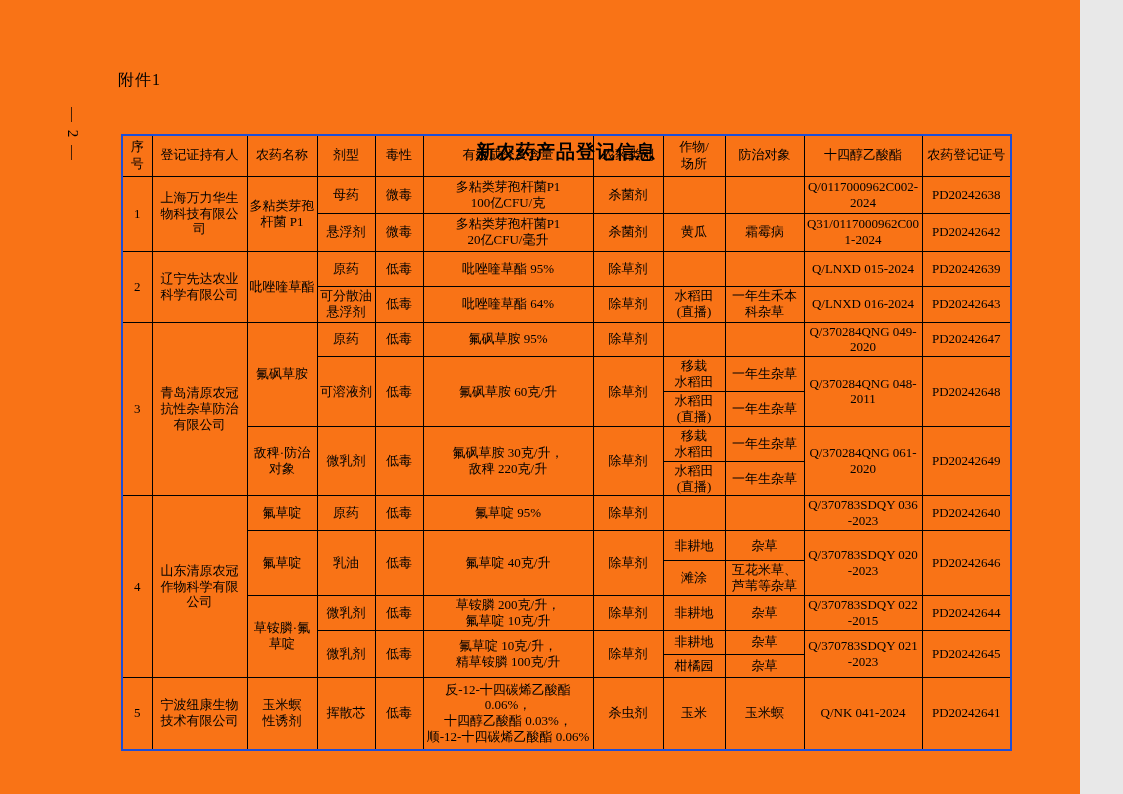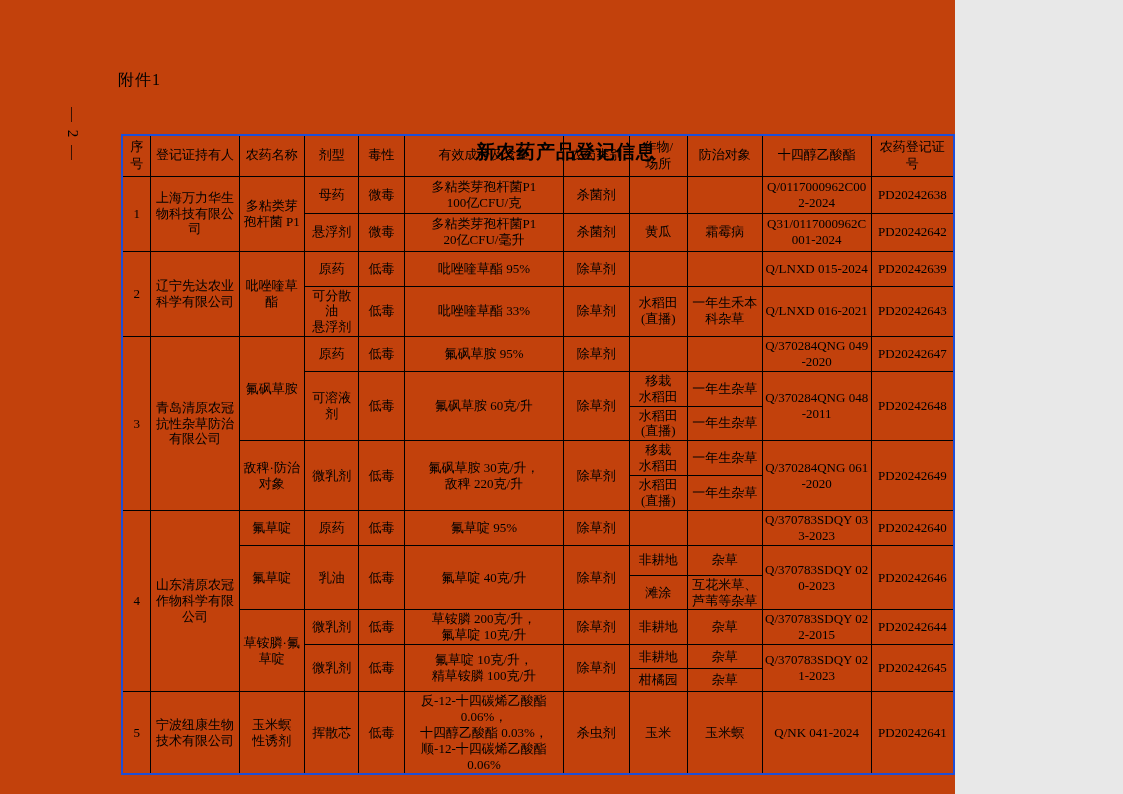--- a/index.html
+++ b/index.html
@@ -1,19 +1,19 @@
 <!DOCTYPE html>
 <html><head>
 <meta charset="utf-8">
 <style>
   html,body{margin:0;padding:0;background:#e8e8e8;}
   .sheet{
     position:relative;
-    width:955px;height:794px;
-    background:#c2410c;
+    width:1080px;height:794px;
+    background:#f97316;
     overflow:hidden;
     font-family:"Liberation Serif","DejaVu Serif",serif;
     color:#000;
   }
   .attachment{
     position:absolute;left:118px;top:70px;
     font-size:16px;letter-spacing:1px;
   }
   .page-num{
     position:absolute;left:36px;top:126px;
@@ -130,27 +130,27 @@
       <td></td>
       <td></td>
       <td class="c-std">Q/LNXD 015-2024</td>
       <td class="c-cert">PD20242639</td>
     </tr>
 
     <tr style="height:36px">
       <td>可分散油
 悬浮剂</td>
       <td>低毒</td>
-      <td>吡唑喹草酯 33%</td>
+      <td>吡唑喹草酯 64%</td>
       <td>除草剂</td>
       <td>水稻田
 (直播)</td>
       <td>一年生禾本
 科杂草</td>
-      <td class="c-std">Q/LNXD 016-2021</td>
+      <td class="c-std">Q/LNXD 016-2024</td>
       <td class="c-cert">PD20242643</td>
     </tr>
 
     <tr style="height:29px">
       <td rowspan="5">3</td>
       <td rowspan="5">青岛清原农冠抗性杂草防治有限公司</td>
       <td rowspan="3">氟砜草胺</td>
       <td>原药</td>
       <td>低毒</td>
       <td>氟砜草胺 95%</td>
@@ -202,21 +202,21 @@
     <tr style="height:30px">
       <td rowspan="6">4</td>
       <td rowspan="6">山东清原农冠作物科学有限公司</td>
       <td>氟草啶</td>
       <td>原药</td>
       <td>低毒</td>
       <td>氟草啶 95%</td>
       <td>除草剂</td>
       <td></td>
       <td></td>
-      <td class="c-std">Q/370783SDQY 033-2023</td>
+      <td class="c-std">Q/370783SDQY 036-2023</td>
       <td class="c-cert">PD20242640</td>
     </tr>
 
     <tr style="height:30px">
       <td rowspan="2">氟草啶</td>
       <td rowspan="2">乳油</td>
       <td rowspan="2">低毒</td>
       <td rowspan="2">氟草啶 40克/升</td>
       <td rowspan="2">除草剂</td>
       <td>非耕地</td>

